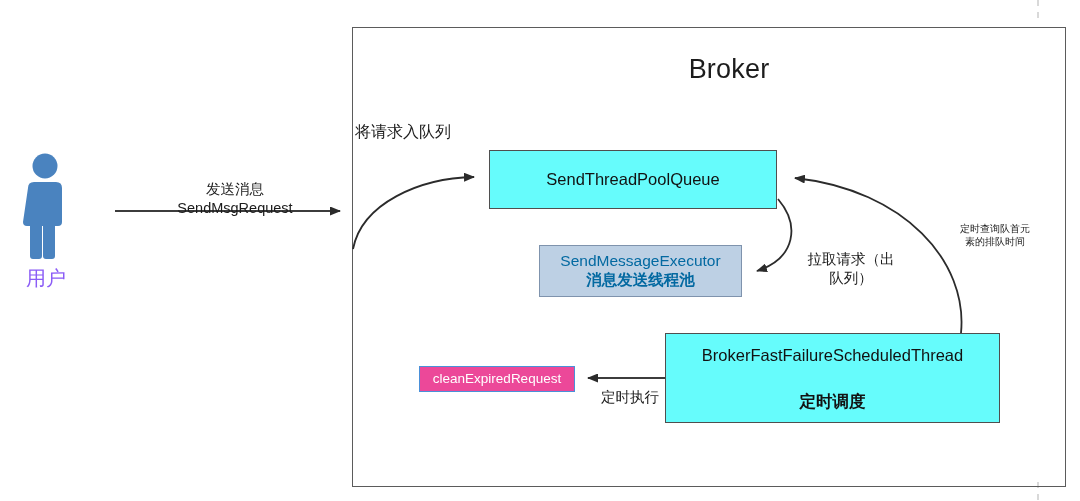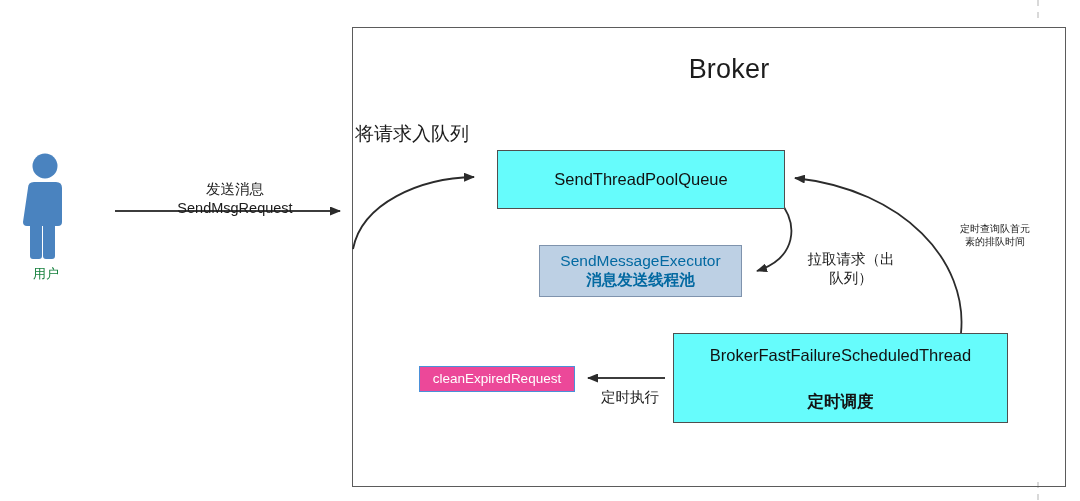--- a/index.html
+++ b/index.html
@@ -59,21 +59,20 @@
     font-size: 27px;
     color: #1c1c1c;
     letter-spacing: 0.2px;
   }
 
   
   .cyan-box {
     background: #66fcfc;
     border: 1.3px solid #4f4f4f;
     color: #121212;
-    margin-left: 8px;
   }
   
   .steel-box {
     background: #bdd0e4;
     border: 1.3px solid #7f93ad;
     color: #0369a1;
   }
   
   .chip-box {
     background: #ec4899;
@@ -109,37 +108,37 @@
     text-align: center;
     color: #1c1c1c;
     line-height: 1.3;
   }
   .edge-label .ln { display: block; white-space: nowrap; }
 
   #label-send-msg {
     left: 120px; top: 180px; width: 230px; font-size: 14.5px;
   }
   #label-enqueue {
-    left: 355px; top: 122px; width: 140px; font-size: 19px; text-align: left;
+    left: 355px; top: 122px; width: 140px; font-size: 16px; text-align: left;
   }
   #label-dequeue {
     left: 790px; top: 250px; width: 122px; font-size: 14.5px;
   }
   #label-poll-head {
     left: 930px; top: 222px; width: 130px; font-size: 10px;
   }
   #label-scheduled-exec {
     left: 575px; top: 388px; width: 110px; font-size: 14.5px; text-align: center;
   }
   #user-label {
     position: absolute;
     left: 0px; top: 265px; width: 92px;
     text-align: center;
-    font-size: 13px;
-    color: #15803d;
+    font-size: 20px;
+    color: #8b5cf6;
   }
 
   
   #user-figure { position: absolute; left: 18px; top: 152px; width: 56px; height: 110px; }
 </style>
 </head>
 <body>
 
 <div id="canvas">
 

